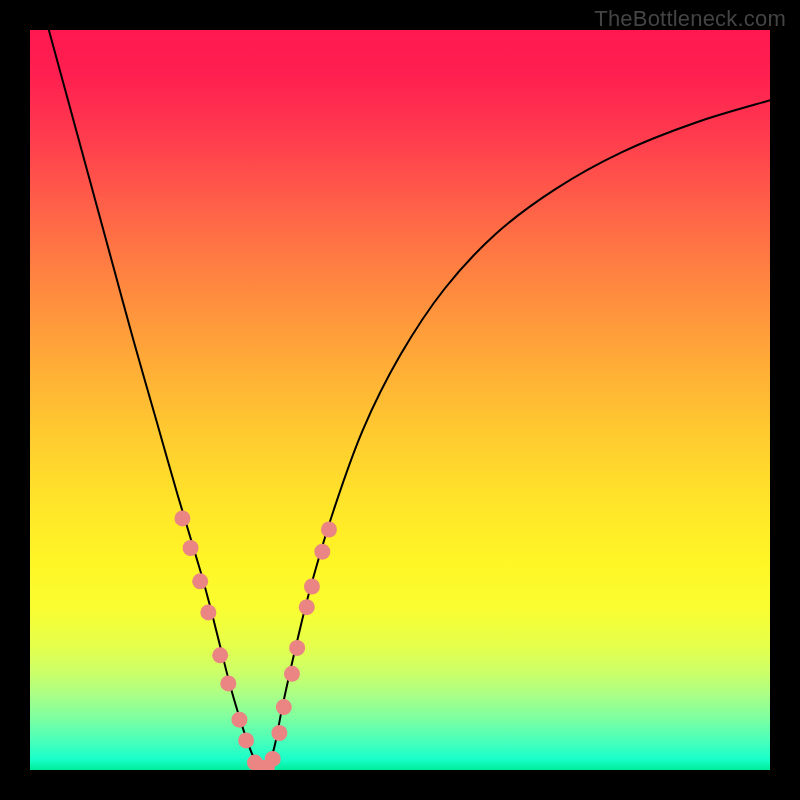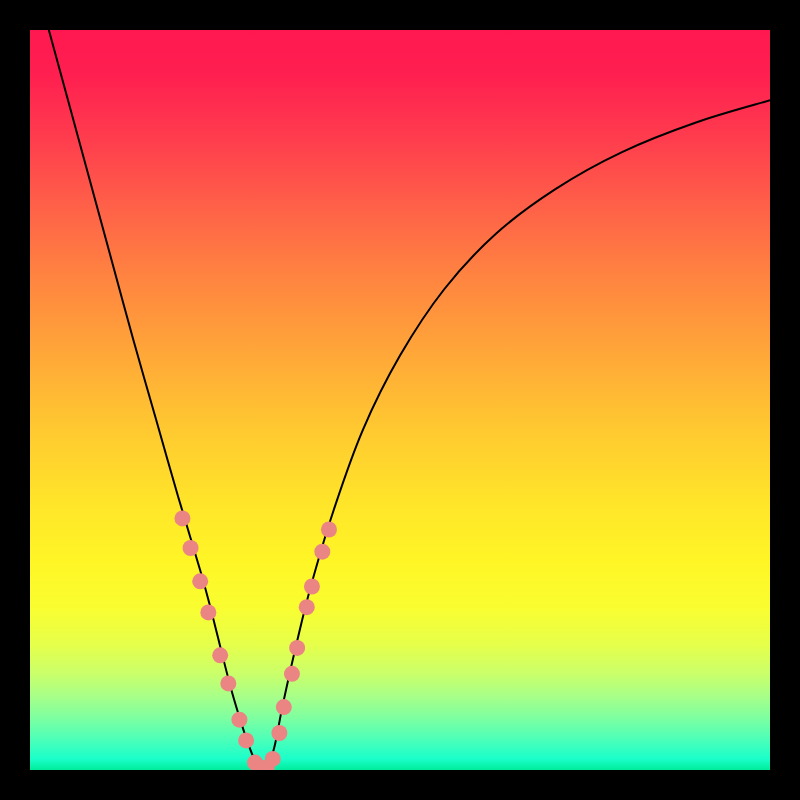--- a/index.html
+++ b/index.html
@@ -99,13 +99,14 @@
           <circle cx="261.96" cy="643.80" r="8" class="bead"></circle>
           <circle cx="267.14" cy="617.90" r="8" class="bead"></circle>
           <circle cx="276.76" cy="577.20" r="8" class="bead"></circle>
           <circle cx="281.94" cy="556.48" r="8" class="bead"></circle>
           <circle cx="292.30" cy="521.70" r="8" class="bead"></circle>
           <circle cx="298.96" cy="499.50" r="8" class="bead"></circle>
         </g>
     </svg>
   </div>
 
+  <div class="watermark">TheBottleneck.com</div>
 </div>
 
 </body></html>

